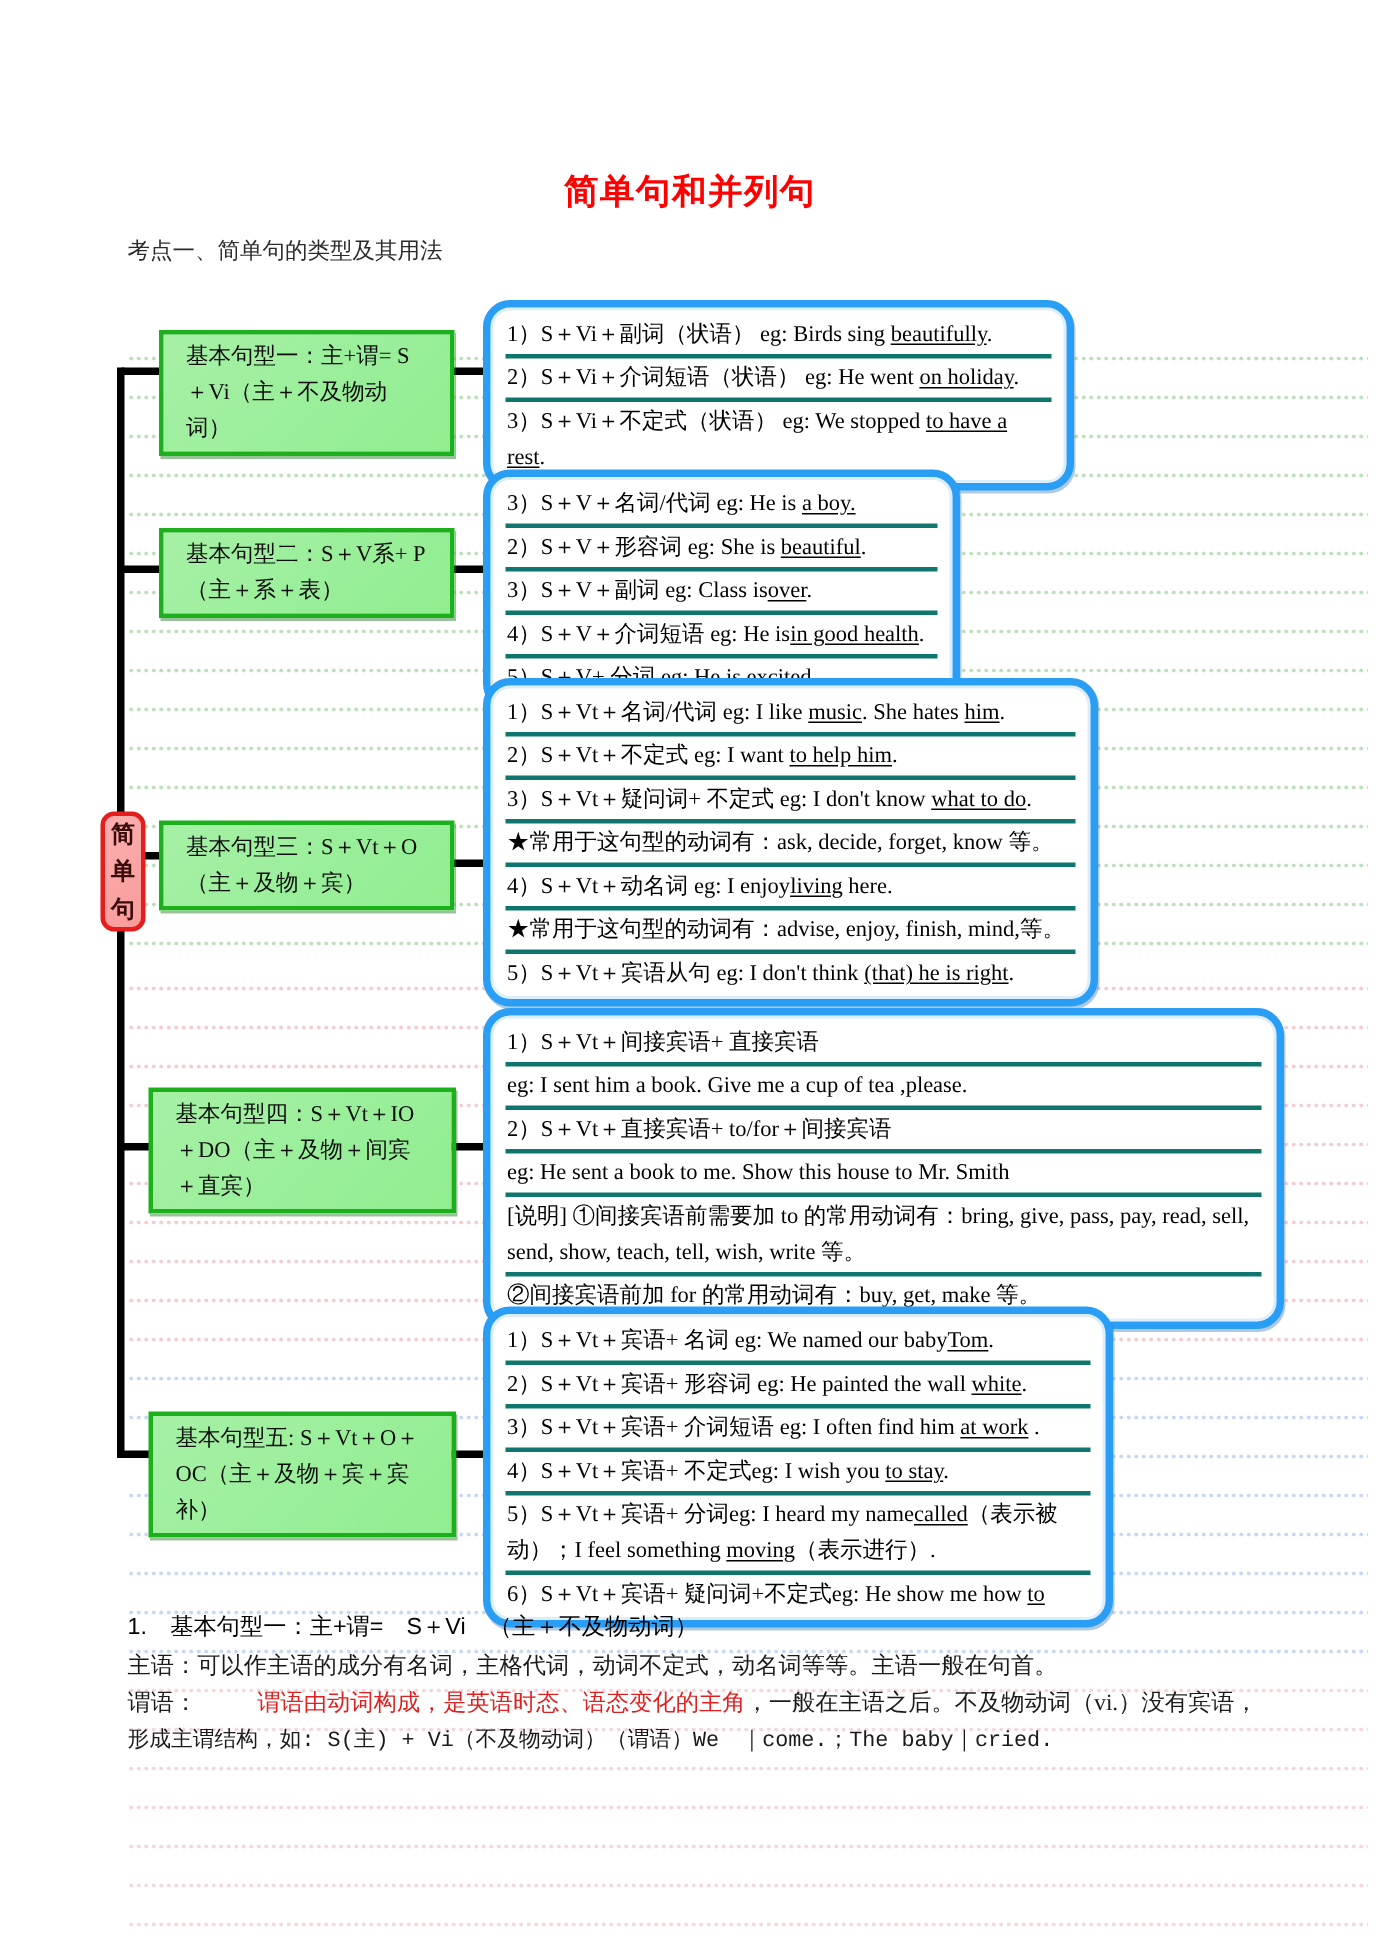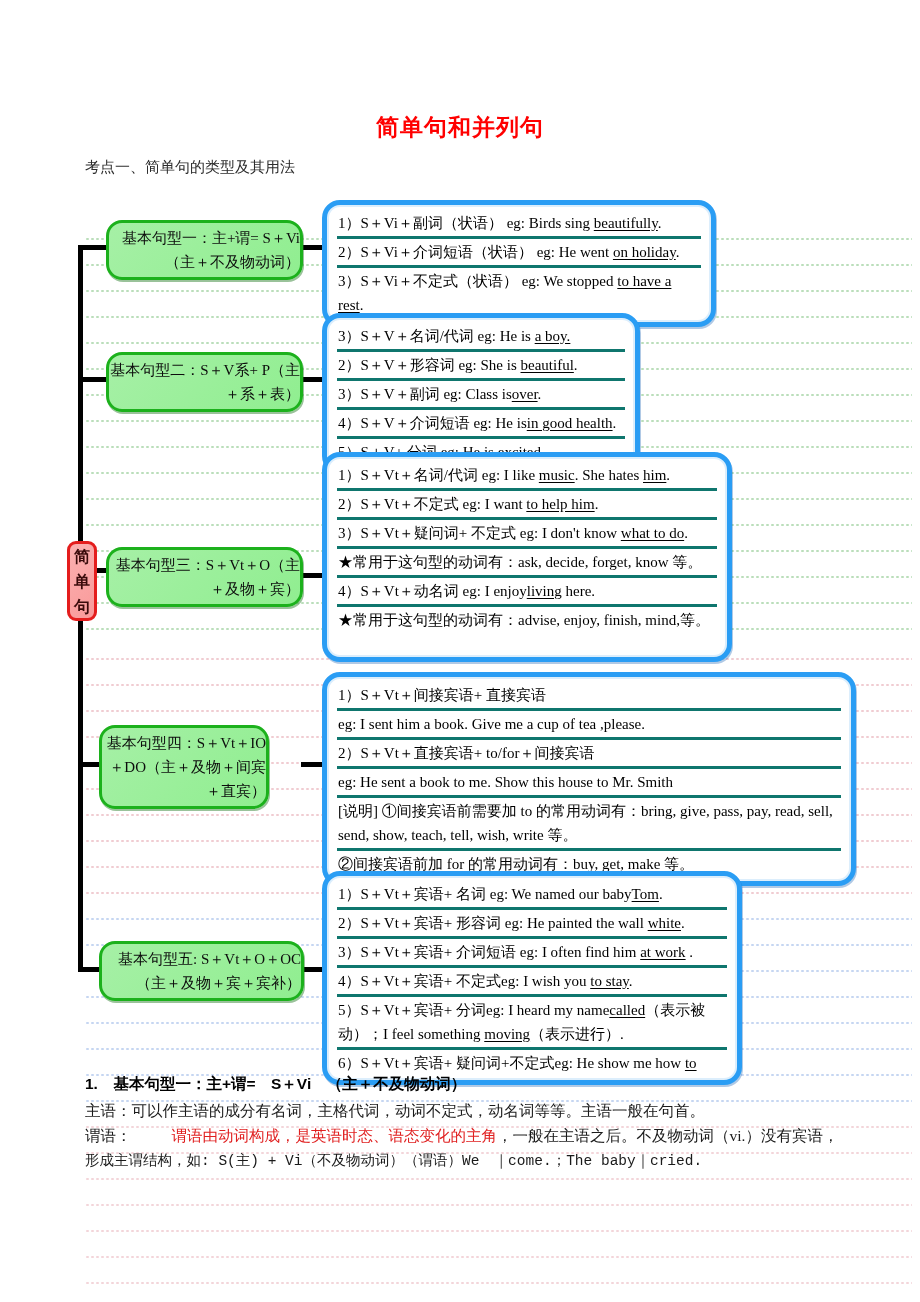--- a/index.html
+++ b/index.html
@@ -53,29 +53,29 @@
     font-size:16px;font-weight:bold;color:#3a0b0b;line-height:25px;
     display:flex;align-items:center;justify-content:center;
     word-break:break-all;text-align:center;padding:1px;box-sizing:border-box;margin-top:11px;
   }
   .root-inner{width:17px;word-break:break-all;}
 
   
   .gnode{
     position:absolute;left:106px;width:197px;box-sizing:border-box;z-index:2;
     background:linear-gradient(135deg,#a6f0a6,var(--node-green-fill));
-    border:3px solid var(--node-green-border);border-radius:16px;
+    border:3px solid var(--node-green-border);border-radius:0;
     box-shadow:1px 2px 0 rgba(30,120,30,.45);
     font-size:15px;line-height:24px;color:#0c0c0c;
-    padding:3px 0;display:flex;align-items:center;text-align:right;
+    padding:3px 15px;display:flex;align-items:center;
   }
   .g1{top:220px;min-height:56px;}
   .g2{top:352px;min-height:56px;}
   .g3{top:547px;min-height:60px;}
-  .g4{top:725px;width:170px;left:99px;min-height:80px;}
+  .g4{top:725px;width:205px;left:99px;min-height:80px;}
   .g5{top:941px;width:205px;left:99px;min-height:58px;}
 
   
   .bbox{
     position:absolute;left:322px;box-sizing:border-box;z-index:2;background:#ffffff;
     border:5px solid var(--detail-blue-border);border-radius:18px;
     box-shadow:inset 0 0 0 2px #dceefc, 1px 2px 0 rgba(30,100,180,.35);
     padding:5px 10px 4px 10px;font-size:15px;line-height:24px;color:#000;
   }
   .b1{top:200px;width:394px;min-height:102px;}
@@ -84,21 +84,21 @@
   .b4{top:672px;width:534px;min-height:190px;}
   .b5{top:871px;width:420px;min-height:194px;}
   .bbox .row{border-bottom:3px solid #0f766e;padding:1px 1px;}
   .bbox .row:last-child{border-bottom:none;}
   .bbox .u{text-decoration:underline;text-underline-offset:2px;}
 
   
   .f-head{
     position:absolute;left:85px;top:1074px;width:790px;z-index:2;
     font-family:"Liberation Sans","DejaVu Sans",sans-serif;
-    font-size:15.5px;font-weight:bold;color:#000;
+    font-size:15.5px;font-weight:normal;color:#000;
   }
   .f-line{position:absolute;left:85px;width:800px;font-size:15.5px;line-height:24px;z-index:2;color:#1a1a1a;}
   .f1{top:1099px;}
   .f2{top:1124px;}
   .f3{top:1149px;font-family:Liberation Mono, monospace;font-size:14.5px;}
   .red-seg{color:var(--highlight-red);margin-left:40px;}
 </style>
 </head>
 <body>
 
@@ -146,20 +146,21 @@
       <div class="row"><span>4）S＋V＋介词短语 eg: He is</span><span class="u">in good health</span><span>.</span></div>
       <div class="row"><span>5）S＋V+ 分词 eg: He is </span><span class="u">excited</span><span>.</span></div>
     </div>
   <div class="bbox b3">
       <div class="row"><span>1）S＋Vt＋名词/代词 eg: I like </span><span class="u">music</span><span>.  She hates </span><span class="u">him</span><span>.</span></div>
       <div class="row"><span>2）S＋Vt＋不定式 eg: I want </span><span class="u">to help him</span><span>.</span></div>
       <div class="row"><span>3）S＋Vt＋疑问词+ 不定式 eg: I don't know </span><span class="u">what to do</span><span>.</span></div>
       <div class="row"><span>★常用于这句型的动词有：ask, decide, forget, know 等。</span></div>
       <div class="row"><span>4）S＋Vt＋动名词 eg: I enjoy</span><span class="u">living</span><span> here.</span></div>
       <div class="row"><span>★常用于这句型的动词有：advise, enjoy, finish, mind,等。</span></div>
+      <div class="row"><span>5）S＋Vt＋宾语从句 eg: I don't think </span><span class="u">(that) he is right</span><span>.</span></div>
     </div>
   <div class="bbox b4">
       <div class="row"><span>1）S＋Vt＋间接宾语+ 直接宾语</span></div>
       <div class="row"><span>eg: I sent him a book.  Give me a cup of tea ,please.</span></div>
       <div class="row"><span>2）S＋Vt＋直接宾语+ to/for＋间接宾语</span></div>
       <div class="row"><span>eg: He sent a book to me.  Show this house to Mr. Smith</span></div>
       <div class="row"><span>[说明] ①间接宾语前需要加 to 的常用动词有：bring, give, pass, pay, read, sell, send, show, teach, tell, wish, write 等。</span></div>
       <div class="row"><span>②间接宾语前加 for 的常用动词有：buy, get, make 等。</span></div>
     </div>
   <div class="bbox b5">

